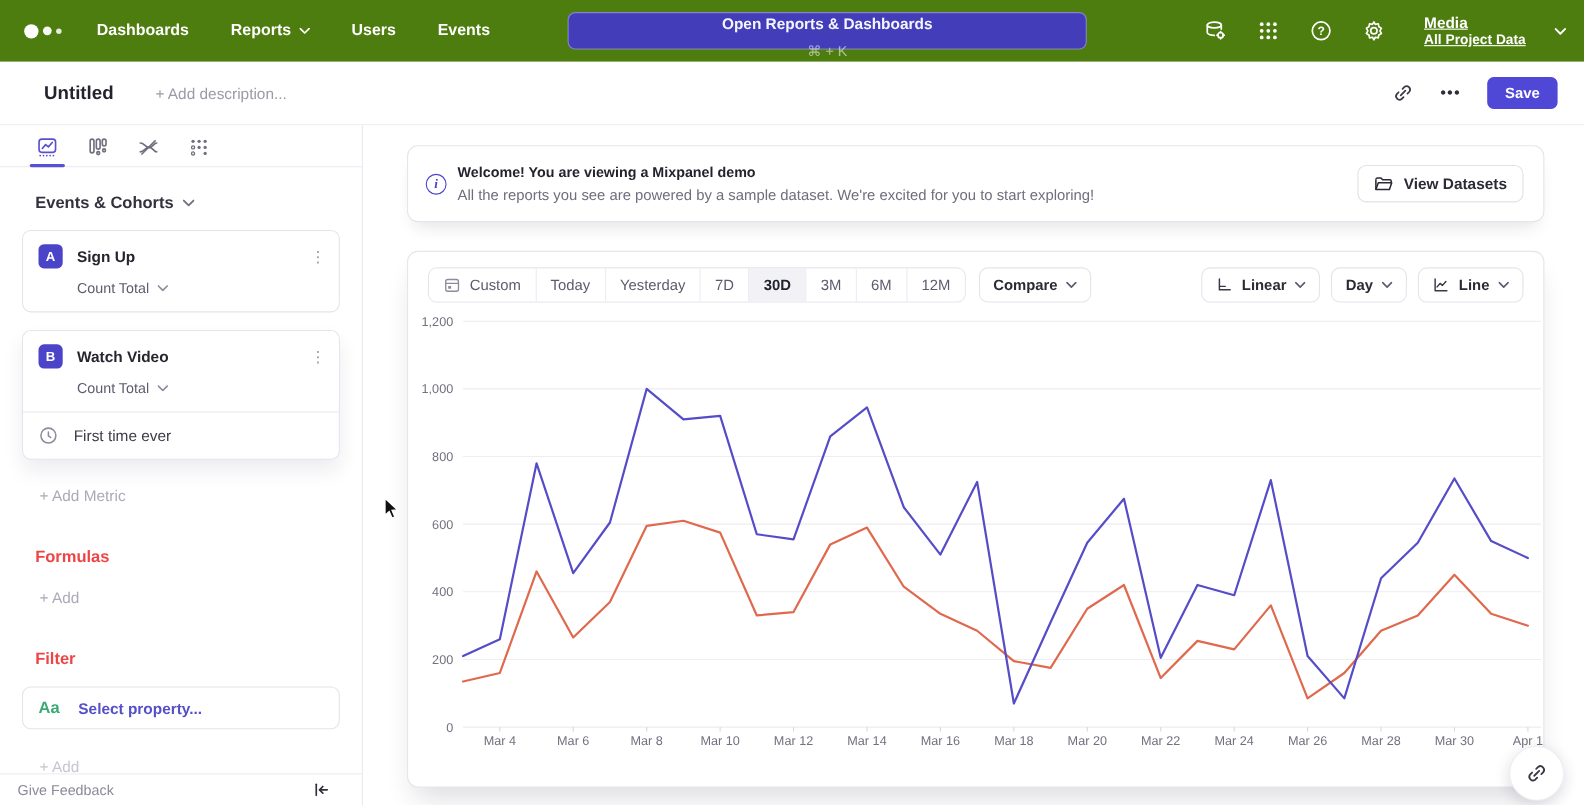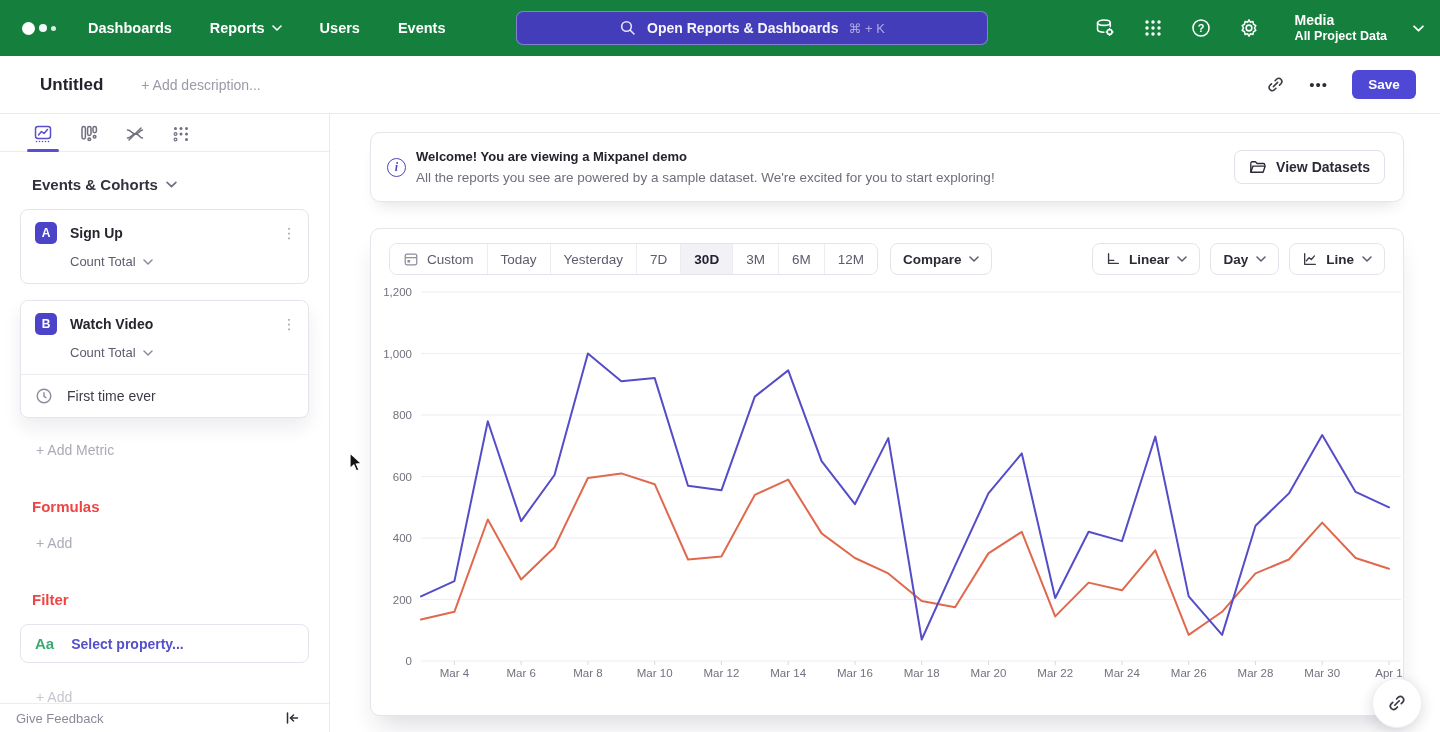--- a/index.html
+++ b/index.html
@@ -1,33 +1,33 @@
 <!DOCTYPE html>
 <html><head>
 <meta charset="utf-8">
 <style>
   * { margin:0; padding:0; box-sizing:border-box; }
   html,body { width:1440px; height:732px; font-family:"Liberation Sans", sans-serif; }
   .app { position:relative; width:1440px; height:732px; background:#fff; overflow:hidden; }
 
   
-  .topnav { position:relative; height:56px; background:#15803d; display:flex; align-items:center; color:#fff; }
+  .topnav { position:relative; height:56px; background:#4d7c0f; display:flex; align-items:center; color:#fff; }
   .logo { display:flex; align-items:center; gap:4px; margin:0 32px 0 22px; cursor:pointer; }
   .logo .d1{ width:13px;height:13px;border-radius:50%;background:#fff; }
   .logo .d2{ width:8px;height:8px;border-radius:50%;background:rgba(255,255,255,.95); }
   .logo .d3{ width:5px;height:5px;border-radius:50%;background:rgba(255,255,255,.85); }
   .nav-items { display:flex; align-items:center; gap:38px; font-size:14.5px; font-weight:700; }
   .nav-item { display:flex; align-items:center; gap:7px; cursor:pointer; }
   .chev { display:inline-block; }
-  .search { position:absolute; left:516px; top:11px; width:472px; height:34px; background:#443DBA; border:1px solid rgba(255,255,255,.34); border-radius:7px; display:flex; align-items:center; justify-content:center; gap:10px; cursor:pointer; }
+  .search { position:absolute; left:516px; top:11px; width:472px; height:34px; background:#443DBA; border:1px solid rgba(255,255,255,.34); border-radius:7px; display:flex; align-items:center; justify-content:center; gap:10px; cursor:pointer;flex-direction:column; }
   .search-text { font-size:14px; font-weight:700; color:rgba(255,255,255,.95); }
   .search-kbd { font-size:13px; color:rgba(255,255,255,.55); }
   .topnav-right { position:absolute; right:0; top:0; height:56px; display:flex; align-items:center; gap:24px; padding-right:16px; }
   .icon-btn { width:24px; height:24px; display:flex; align-items:center; justify-content:center; color:#fff; cursor:pointer; }
-  .workspace { display:flex; align-items:center; gap:26px; cursor:pointer; margin-left:10px; }
+  .workspace { display:flex; align-items:center; gap:26px; cursor:pointer; margin-left:10px;text-decoration:underline; }
   .ws-name { font-size:14px; font-weight:700; line-height:17px; }
   .ws-project { font-size:12.5px; font-weight:700; line-height:15px; }
 
   
   .header { height:58px; border-bottom:1px solid #E9E9F0; display:flex; align-items:center; padding:0 24px 0 40px; background:#fff; }
   .report-title { font-size:17px; font-weight:700; color:#23232E; cursor:text; }
   .report-desc { margin-left:38px; font-size:14px; color:#9A9AA8; cursor:text; }
   .header-right { margin-left:auto; display:flex; align-items:center; gap:24px; }
   .hdr-icon { color:#3A3A46; cursor:pointer; display:flex; align-items:center; }
   .dots-h { font-size:15px; letter-spacing:1px; color:#2F2F3A; cursor:pointer; }

